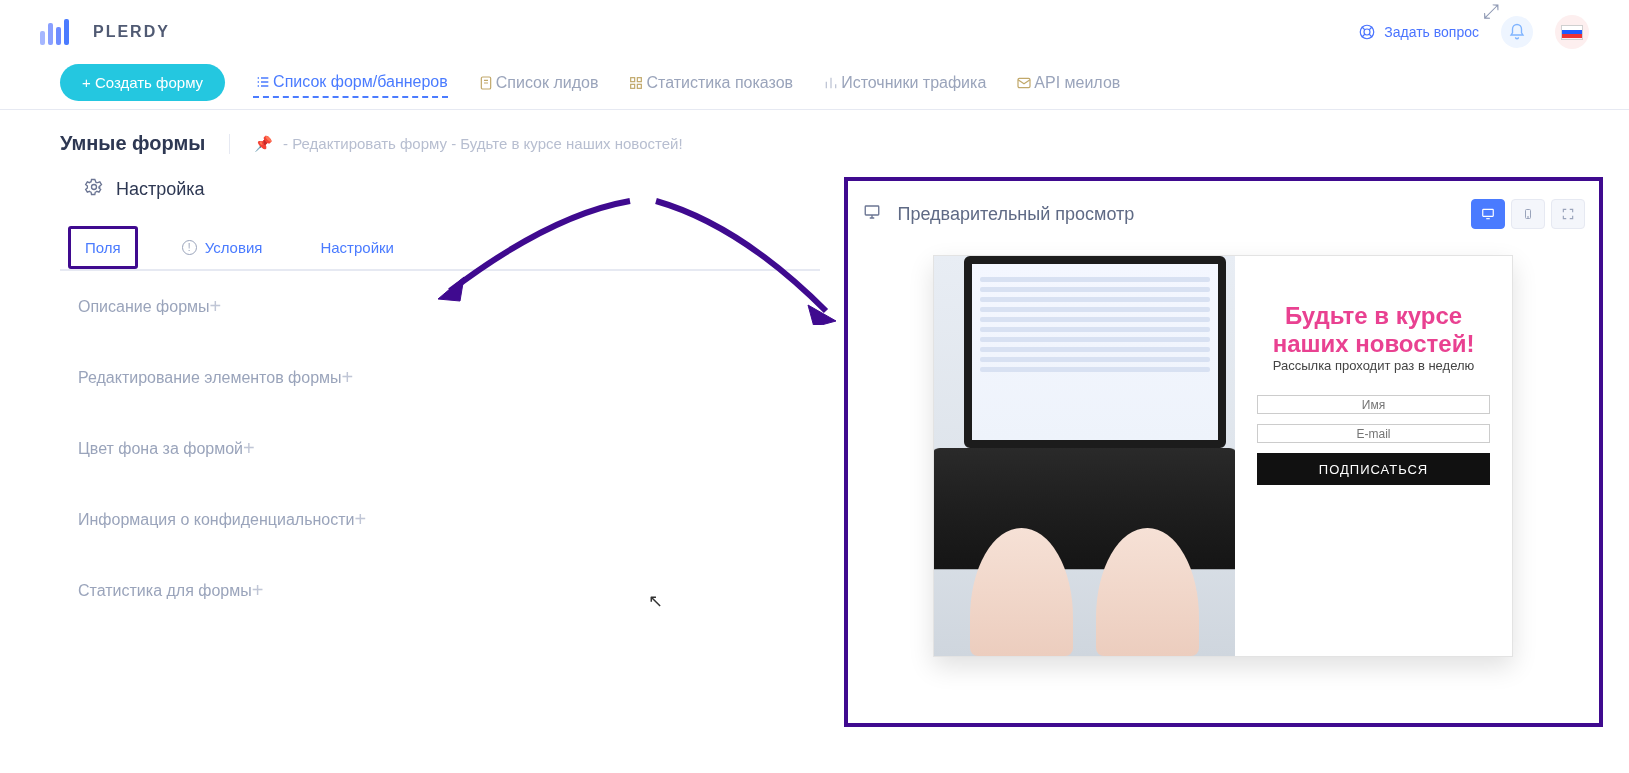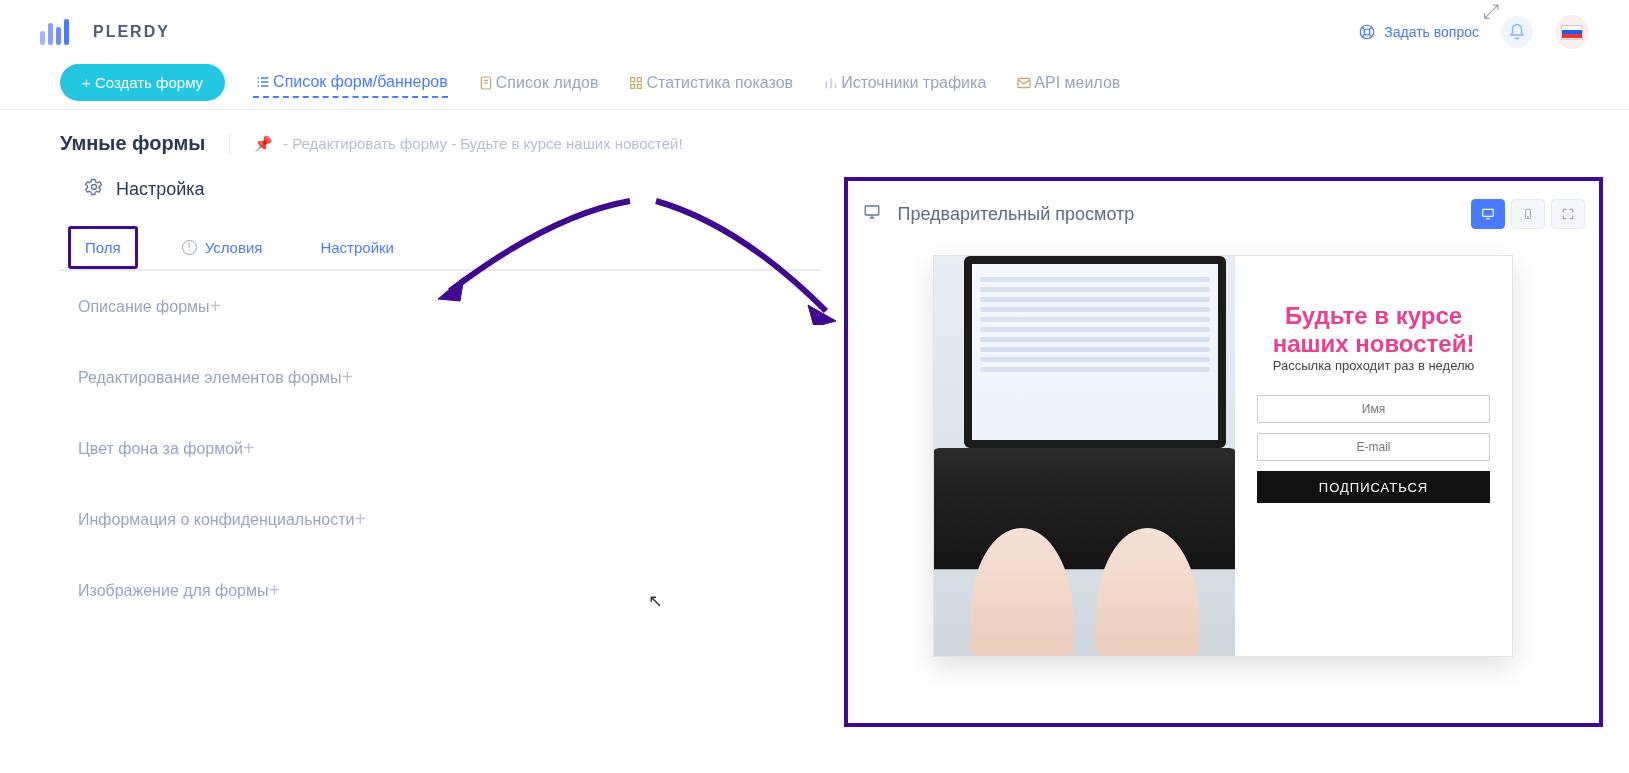--- a/index.html
+++ b/index.html
@@ -91,21 +91,21 @@
   .laptop{position:absolute;inset:0}
   .screen{position:absolute;left:10%;right:3%;top:0;height:48%;border:8px solid #1c1c1c;border-radius:6px;background:linear-gradient(#f4f7ff,#eef3fb)}
   .screen .lines{padding:8px}
   .screen .lines div{height:5px;background:#d8e1f2;margin:5px 0;border-radius:2px}
   .kb{position:absolute;left:0;right:0;top:48%;height:38%;background:linear-gradient(180deg,#2a2a2a,#151515);transform:perspective(600px) rotateX(50deg);transform-origin:top center;border-radius:6px}
   .hands{position:absolute;bottom:0;left:12%;right:12%;height:32%;display:flex;justify-content:space-between}
   .hand{width:45%;height:100%;background:linear-gradient(180deg,#f6e1d6,#eccdbe);border-radius:50% 50% 8px 8px/70% 70% 8px 8px}
   .popup-right{flex:1;padding:46px 22px 28px;text-align:center}
   .p-title{color:var(--pink);font-size:24px;font-weight:700;}
   .p-sub{color:#444;font-size:13px;margin-bottom:22px}
-  .p-in{display:block;width:100%;height:28px;border:1px solid #ccc;text-align:center;font-size:12px;color:#b7b7b7;margin-bottom:10px;background:#fff}
+  .p-in{display:block;width:100%;height:19px;border:1px solid #ccc;text-align:center;font-size:12px;color:#b7b7b7;margin-bottom:10px;background:#fff}
   .p-btn{display:block;width:100%;height:32px;background:var(--black);color:#fff;border:none;font-size:13px;letter-spacing:1px;cursor:pointer}
 
   
   .arrow{position:absolute;stroke:var(--purple);fill:var(--purple);pointer-events:none}
   .a1{left:430px;top:195px;width:210px;height:110px}
   .a2{left:650px;top:195px;width:190px;height:130px}
 
   
   .cursor-glyph{position:absolute;left:648px;top:590px;font-size:18px;color:#333}
 
@@ -249,21 +249,21 @@
         </div>
         <div class="acc-row">
           <span>Цвет фона за формой</span>
           <span class="plus">+</span>
         </div>
         <div class="acc-row">
           <span>Информация о конфиденциальности</span>
           <span class="plus">+</span>
         </div>
         <div class="acc-row">
-          <span>Изображение для формы</span>
+          <span>Статистика для формы</span>
           <span class="plus">+</span>
         </div>
       </div>
     </div>
 
     <div class="right">
       <div class="preview">
         <div class="preview-head">
           <span>
             <svg width="20" height="18" viewBox="0 0 24 24" fill="none" stroke="#6b7593" stroke-width="1.8">

